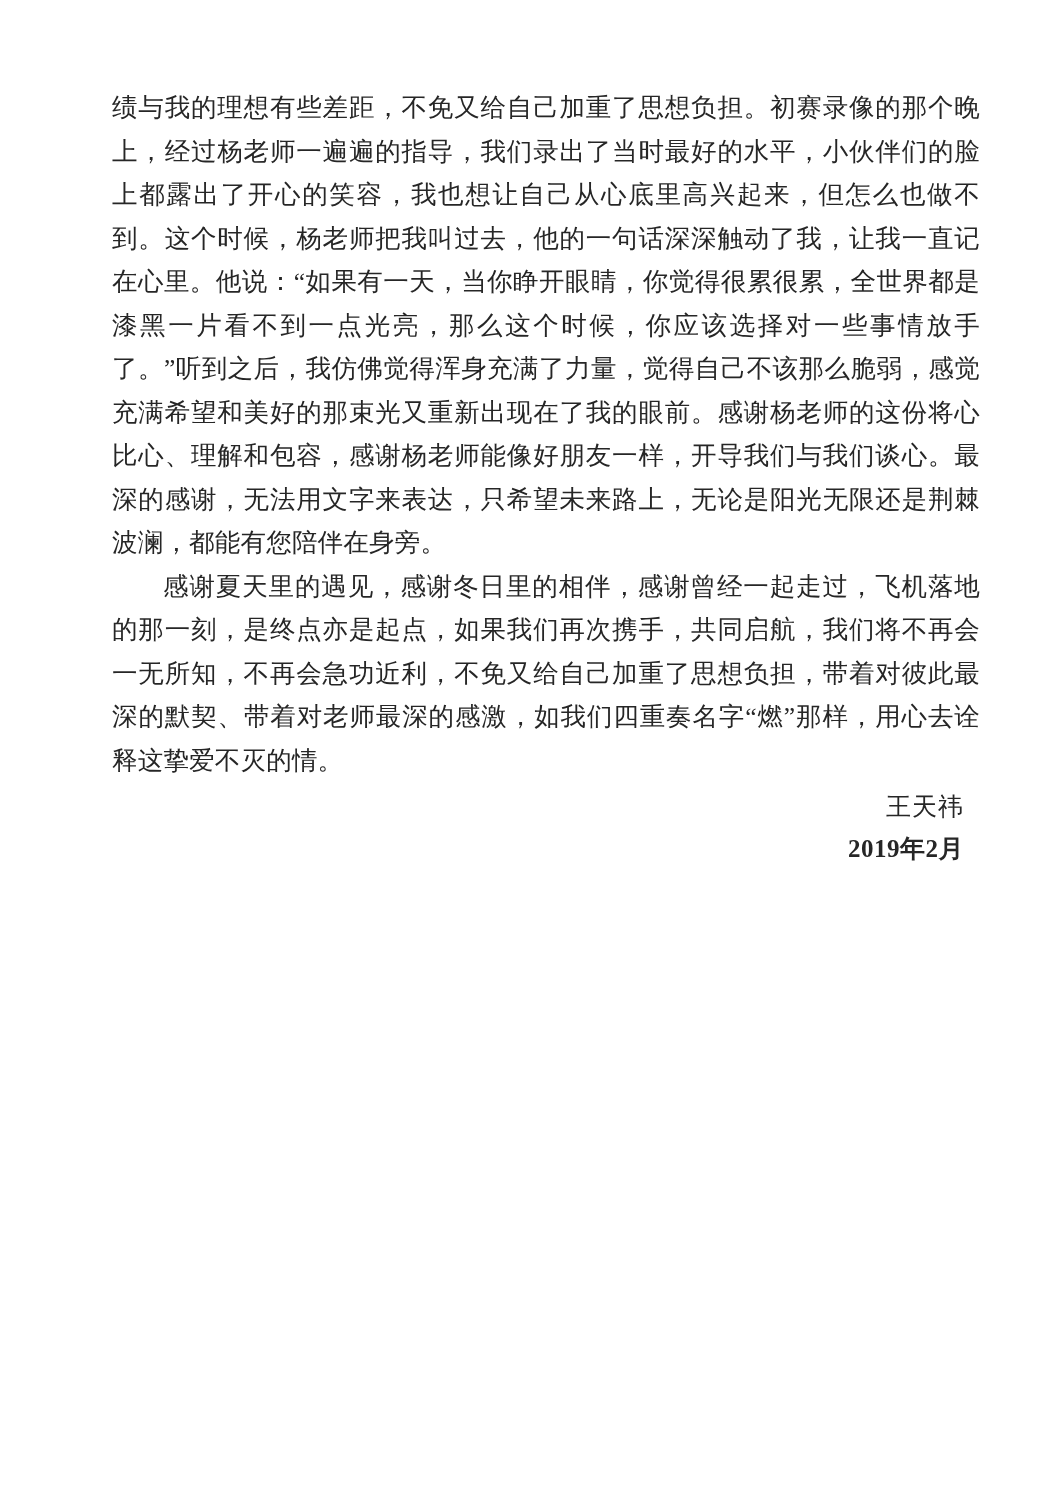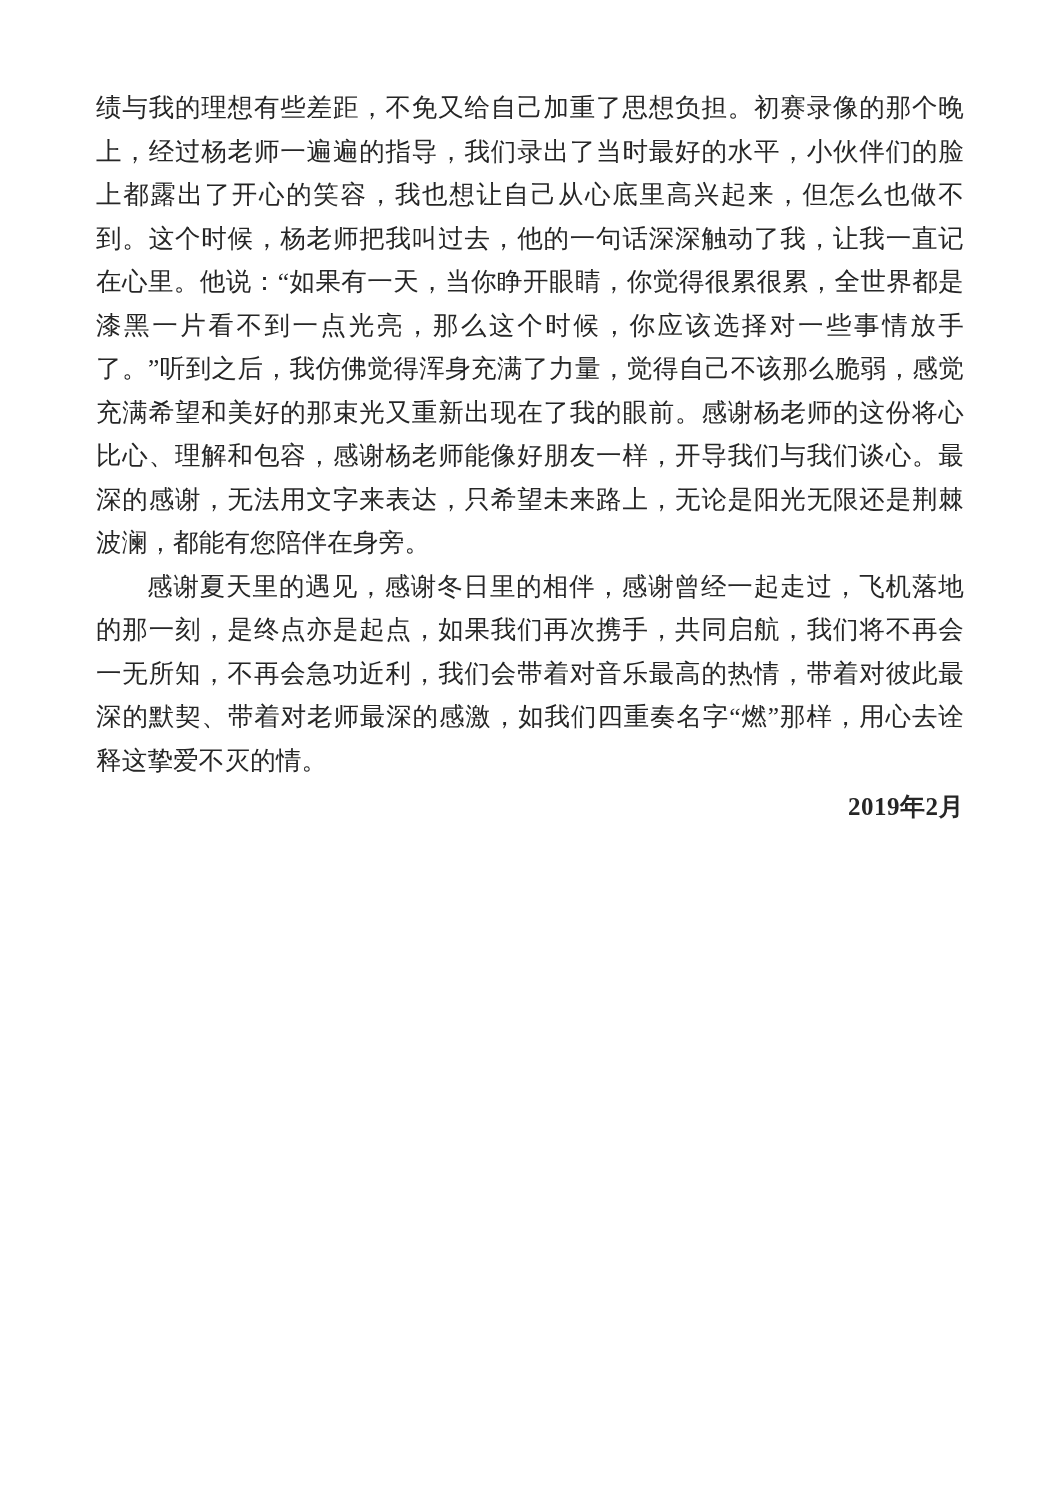--- a/index.html
+++ b/index.html
@@ -18,21 +18,21 @@
   .page {
     position: absolute;
     left: 0;
     top: 0;
     width: 1060px;
     height: 1500px;
     background: #ffffff;
   }
   .content {
     position: absolute;
-    left: 96px;
+    left: 112px;
     top: 86px;
     width: 868px;
   }
   .para {
     font-size: 25.5px;
     line-height: 43.5px;
     text-align: justify;
     text-justify: inter-ideograph;
     margin: 0;
     color: #262626;
@@ -70,22 +70,23 @@
     height: 600px;
   }
 </style>
 </head>
 <body>
 
 <div class="page">
 
   <div class="content">
     <p class="para">绩与我的理想有些差距，不免又给自己加重了思想负担。初赛录像的那个晚上，经过杨老师一遍遍的指导，我们录出了当时最好的水平，小伙伴们的脸上都露出了开心的笑容，我也想让自己从心底里高兴起来，但怎么也做不到。这个时候，杨老师把我叫过去，他的一句话深深触动了我，让我一直记在心里。他说：“如果有一天，当你睁开眼睛，你觉得很累很累，全世界都是漆黑一片看不到一点光亮，那么这个时候，你应该选择对一些事情放手了。”听到之后，我仿佛觉得浑身充满了力量，觉得自己不该那么脆弱，感觉充满希望和美好的那束光又重新出现在了我的眼前。感谢杨老师的这份将心比心、理解和包容，感谢杨老师能像好朋友一样，开导我们与我们谈心。最深的感谢，无法用文字来表达，只希望未来路上，无论是阳光无限还是荆棘波澜，都能有您陪伴在身旁。</p>
-    <p class="para indent">感谢夏天里的遇见，感谢冬日里的相伴，感谢曾经一起走过，飞机落地的那一刻，是终点亦是起点，如果我们再次携手，共同启航，我们将不再会一无所知，不再会急功近利，我们会带着对音乐最高的热情，带着对彼此最深的默契、带着对老师最深的感激，如我们四重奏名字“燃”那样，用心去诠释这挚爱不灭的情。</p>
+    <p class="para indent">感谢夏天里的遇见，感谢冬日里的相伴，感谢曾经一起走过，飞机落地的那一刻，是终点亦是起点，如果我们再次携手，共同启航，我们将不再会一无所知，不再会急功近利，不免又给自己加重了思想负担，带着对彼此最深的默契、带着对老师最深的感激，如我们四重奏名字“燃”那样，用心去诠释这挚爱不灭的情。</p>
   </div>
 
   <div class="signature-block">
+    <div class="sig-name">王天祎</div>
     <div class="sig-date">2019年2月</div>
   </div>
 
   <div class="blank-area"></div>
 
 </div>
 
 </body></html>

